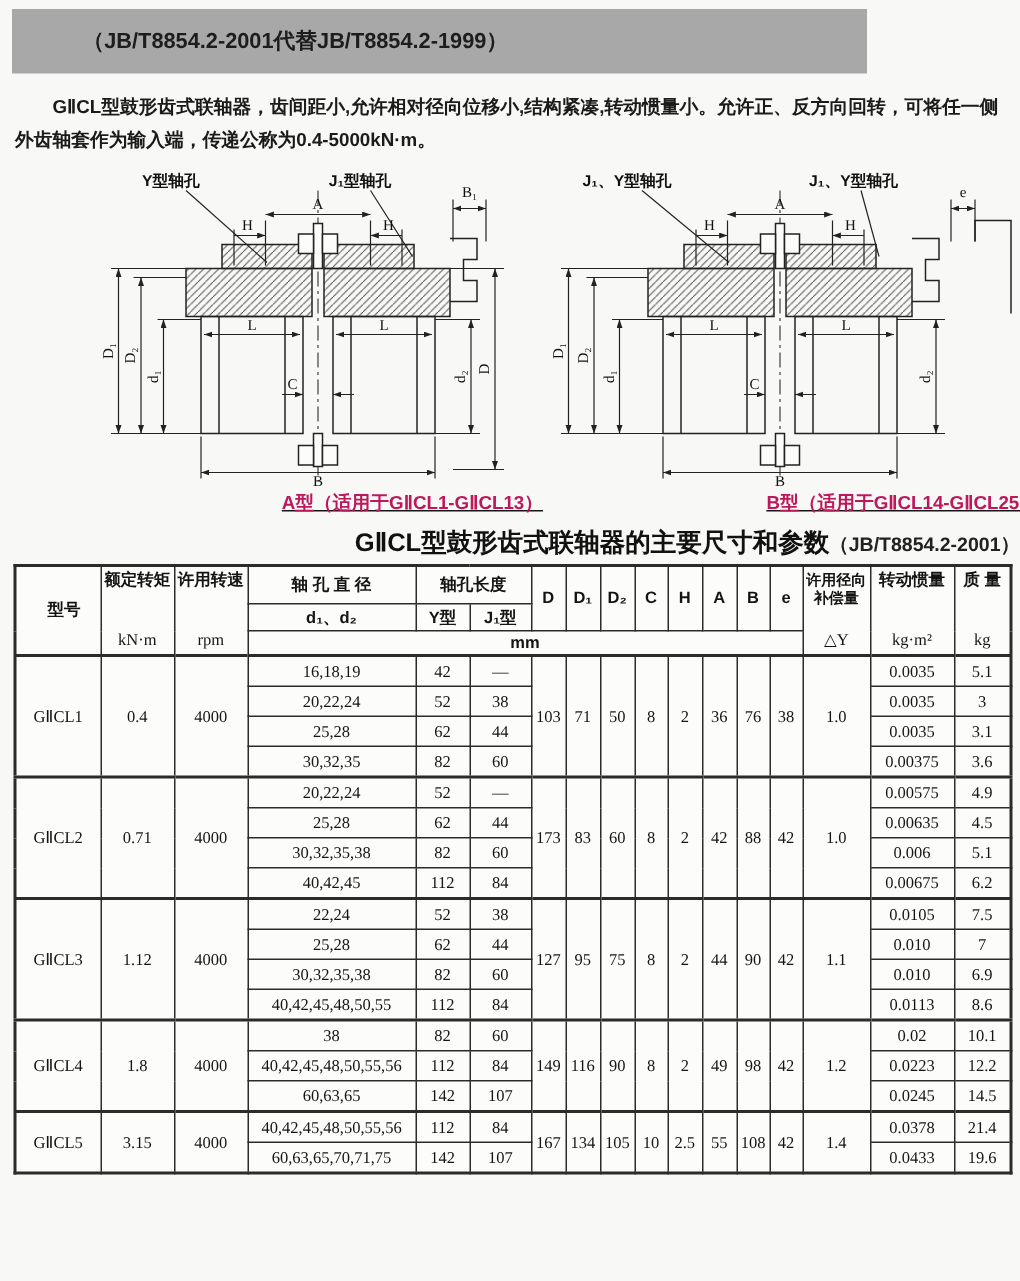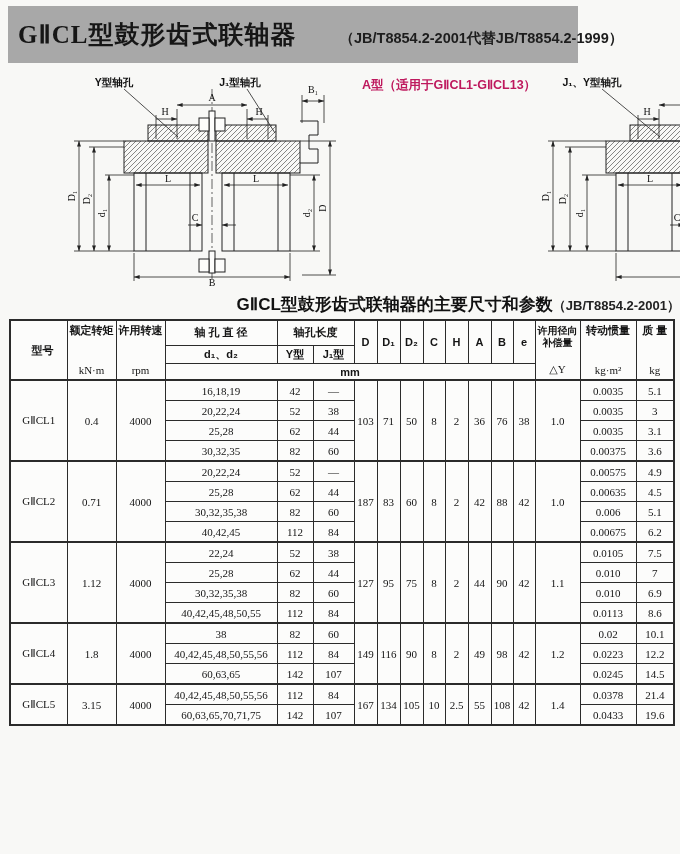--- a/index.html
+++ b/index.html
@@ -16,21 +16,21 @@
   }
   .title-main{font-size:25px;font-weight:bold;letter-spacing:1px;color:#161616;
     font-family:"Liberation Serif",serif;white-space:nowrap;}
   .title-paren{font-size:14.5px;font-weight:bold;color:#1d1d1d;white-space:nowrap;margin-left:37px;}
   
   .intro{margin:12px 10px 0 10px;}
   .intro p{margin:0 0 9px 0;font-size:12.5px;font-weight:600;line-height:1.72;
     text-indent:2em;color:#1b1b1b;}
   
   .figures{display:flex;margin:2px 0 0 62px;}
-  .fig{display:flex;flex-direction:row;}
+  .fig{display:flex;flex-direction:column;text-decoration:underline;}
   .fig svg{display:block;}
   .fig-caption{text-align:right;font-size:12.5px;font-weight:700;color:#be185d;
     margin-top:2px;white-space:nowrap;}
   svg text{fill:#111;stroke:none;font-family:"Liberation Serif",serif;}
   .dimtxt{font-size:10px;}
   .cjktxt{font-size:10.5px;font-weight:600;font-family:"Liberation Sans",sans-serif;}
   
   .table-title{margin:6px 0 3px 0;text-align:right;}
   .table-title .tmain{font-size:17px;font-weight:800;color:#111;}
   .table-title .tparen{font-size:13px;font-weight:600;color:#222;}
@@ -54,25 +54,25 @@
   .stack .lab2{line-height:1.1;font-size:10px;}
   .stack .unit{font-weight:400;font-family:"Liberation Serif",serif;font-size:11px;}
   .hr1{height:25px;}
   .hr2{height:18px;}
   .hr3{height:16px;}
 </style>
 </head>
 <body>
 
 <div class="title-bar">
-  <span class="title-main">GⅡCL型鼓形齿式联轴器</span>
   <span class="title-paren">（JB/T8854.2-2001代替JB/T8854.2-1999）</span>
 </div>
 
 <div class="intro">
+  <p>GⅡCL型鼓形齿式联轴器，齿间距小,允许相对径向位移小,结构紧凑,转动惯量小。允许正、反方向回转，可将任一侧外齿轴套作为输入端，传递公称为0.4-5000kN·m。</p>
 </div>
 
 <div class="figures">
 
   <div class="fig">
     <svg viewBox="0 0 300 212" width="300" height="212">
       <defs>
         <pattern id="hA" patternUnits="userSpaceOnUse" width="5" height="5">
           <path d="M0 5 L5 0" stroke="#555" stroke-width="0.7"></path>
         </pattern>
@@ -372,21 +372,21 @@
         <td>0.00375</td>
         <td>3.6</td>
       </tr>
       <tr class="group-start">
         <td rowspan="4">GⅡCL2</td>
         <td rowspan="4">0.71</td>
         <td rowspan="4">4000</td>
         <td class="c-bore">20,22,24</td>
         <td>52</td>
         <td>—</td>
-        <td rowspan="4">187</td>
+        <td rowspan="4">173</td>
         <td rowspan="4">83</td>
         <td rowspan="4">60</td>
         <td rowspan="4">8</td>
         <td rowspan="4">2</td>
         <td rowspan="4">42</td>
         <td rowspan="4">88</td>
         <td rowspan="4">42</td>
         <td rowspan="4">1.0</td>
         <td>0.00575</td>
         <td>4.9</td>

